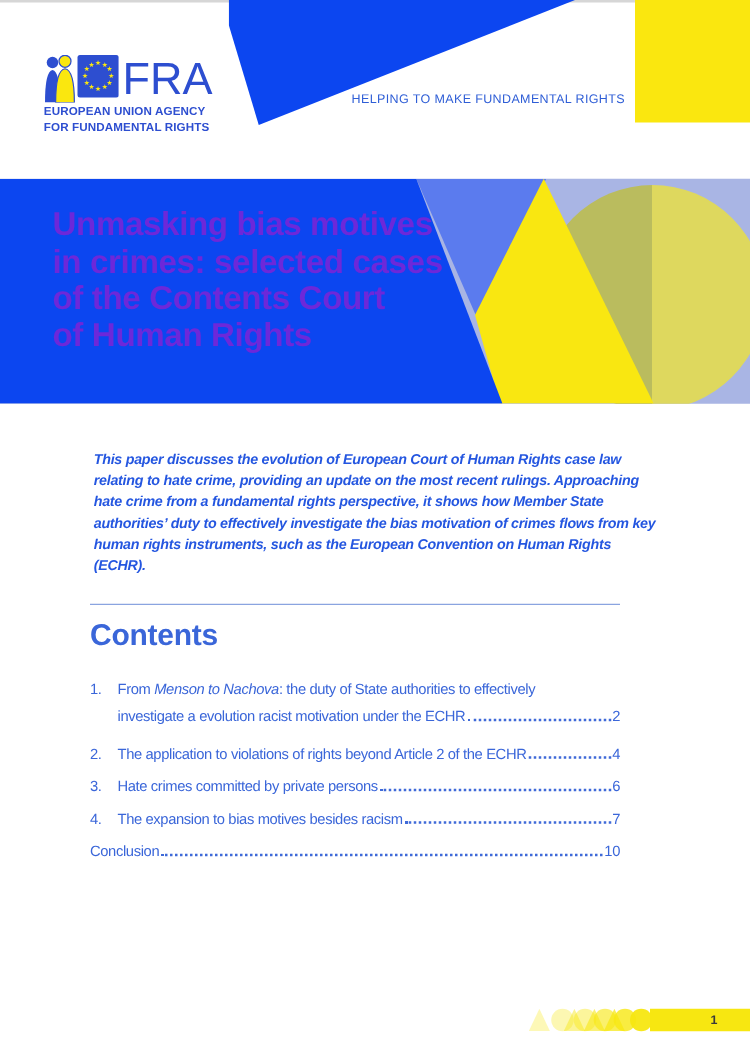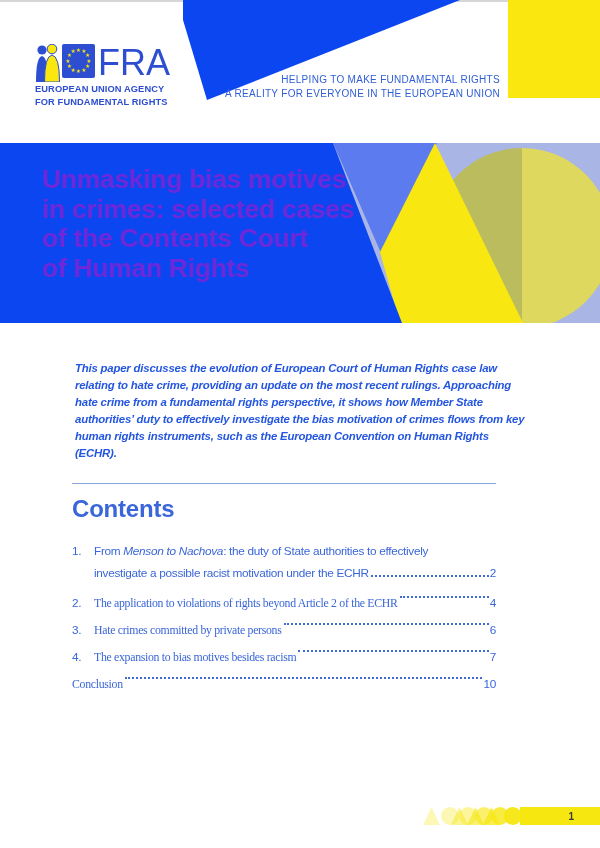--- a/index.html
+++ b/index.html
@@ -41,21 +41,21 @@
   
   .contents{position:absolute;left:72px;top:483px;width:424px;color:#3a66d9;}
   .rule{border-top:1px solid #8aa4e0;width:100%;height:0;}
   .c-head{font-size:24px;font-weight:bold;margin-top:11px;letter-spacing:-0.2px;}
   .toc{margin-top:17px;font-size:11.8px;letter-spacing:-0.3px;}
   .toc-row{display:flex;align-items:baseline;margin-bottom:12px;}
   .toc-num{flex:0 0 22px;}
   .toc-wrap2{margin-bottom:12px;line-height:22px;}
   .l1{display:flex;}
   .l2{display:flex;align-items:baseline;padding-left:22px;}
-  .grow{flex:1;display:flex;align-items:flex-start;min-width:0;font-family:Liberation Serif, serif;}
+  .grow{flex:1;display:flex;align-items:flex-end;min-width:0;}
   .leader{flex:1;border-bottom:2px dotted #3f6ad8;margin:0 1px 3px 2px;min-width:8px;}
   .pg{flex:0 0 auto;}
   .it{font-style:italic;}
 
   
   .f-bar{position:absolute;left:520px;right:0;top:807px;height:18px;background:#f7e711;
     display:flex;align-items:center;justify-content:flex-end;}
   .f-num{font-size:10px;font-weight:bold;color:#3a3a3a;padding-right:26px;}
   .m{position:absolute;top:807px;height:18px;background:#f7e711;}
   .m-tri{clip-path:polygon(50% 0,100% 100%,0 100%);}
@@ -98,21 +98,20 @@
         </g>
       </svg>
       <div class="logo-acronym">FRA</div>
     </div>
     <div class="logo-sub">EUROPEAN UNION AGENCY</div>
     <div class="logo-sub">FOR FUNDAMENTAL RIGHTS</div>
   </div>
 
   <div class="tagline">
     <div>HELPING TO MAKE FUNDAMENTAL RIGHTS</div>
-    <div>A REALITY FOR EVERYONE IN THE EUROPEAN UNION</div>
   </div>
 
   <div class="banner">
     <div class="banner-circle"></div>
     <div class="banner-tri"></div>
     <div class="banner-kite"></div>
     <div class="banner-blue"></div>
     <div class="title">
       <div>Unmasking bias motives</div>
       <div>in crimes: selected cases</div>
@@ -128,21 +127,21 @@
     <div class="c-head">Contents</div>
 
     <div class="toc">
 
       <div class="toc-wrap2">
         <div class="l1">
           <span class="toc-num">1.</span>
           <span><span>From </span><span class="it">Menson to Nachova</span><span>: the duty of State authorities to effectively</span></span>
         </div>
         <div class="l2">
-          <span>investigate a possible racist motivation under the ECHR</span>
+          <span>investigate a evolution racist motivation under the ECHR</span>
           <span class="leader"></span>
           <span class="pg">2</span>
         </div>
       </div>
 
       <div class="toc-row">
         <span class="toc-num">2.</span>
         <span class="grow">
           <span>The application to violations of rights beyond Article 2 of the ECHR</span>
           <span class="leader"></span>

